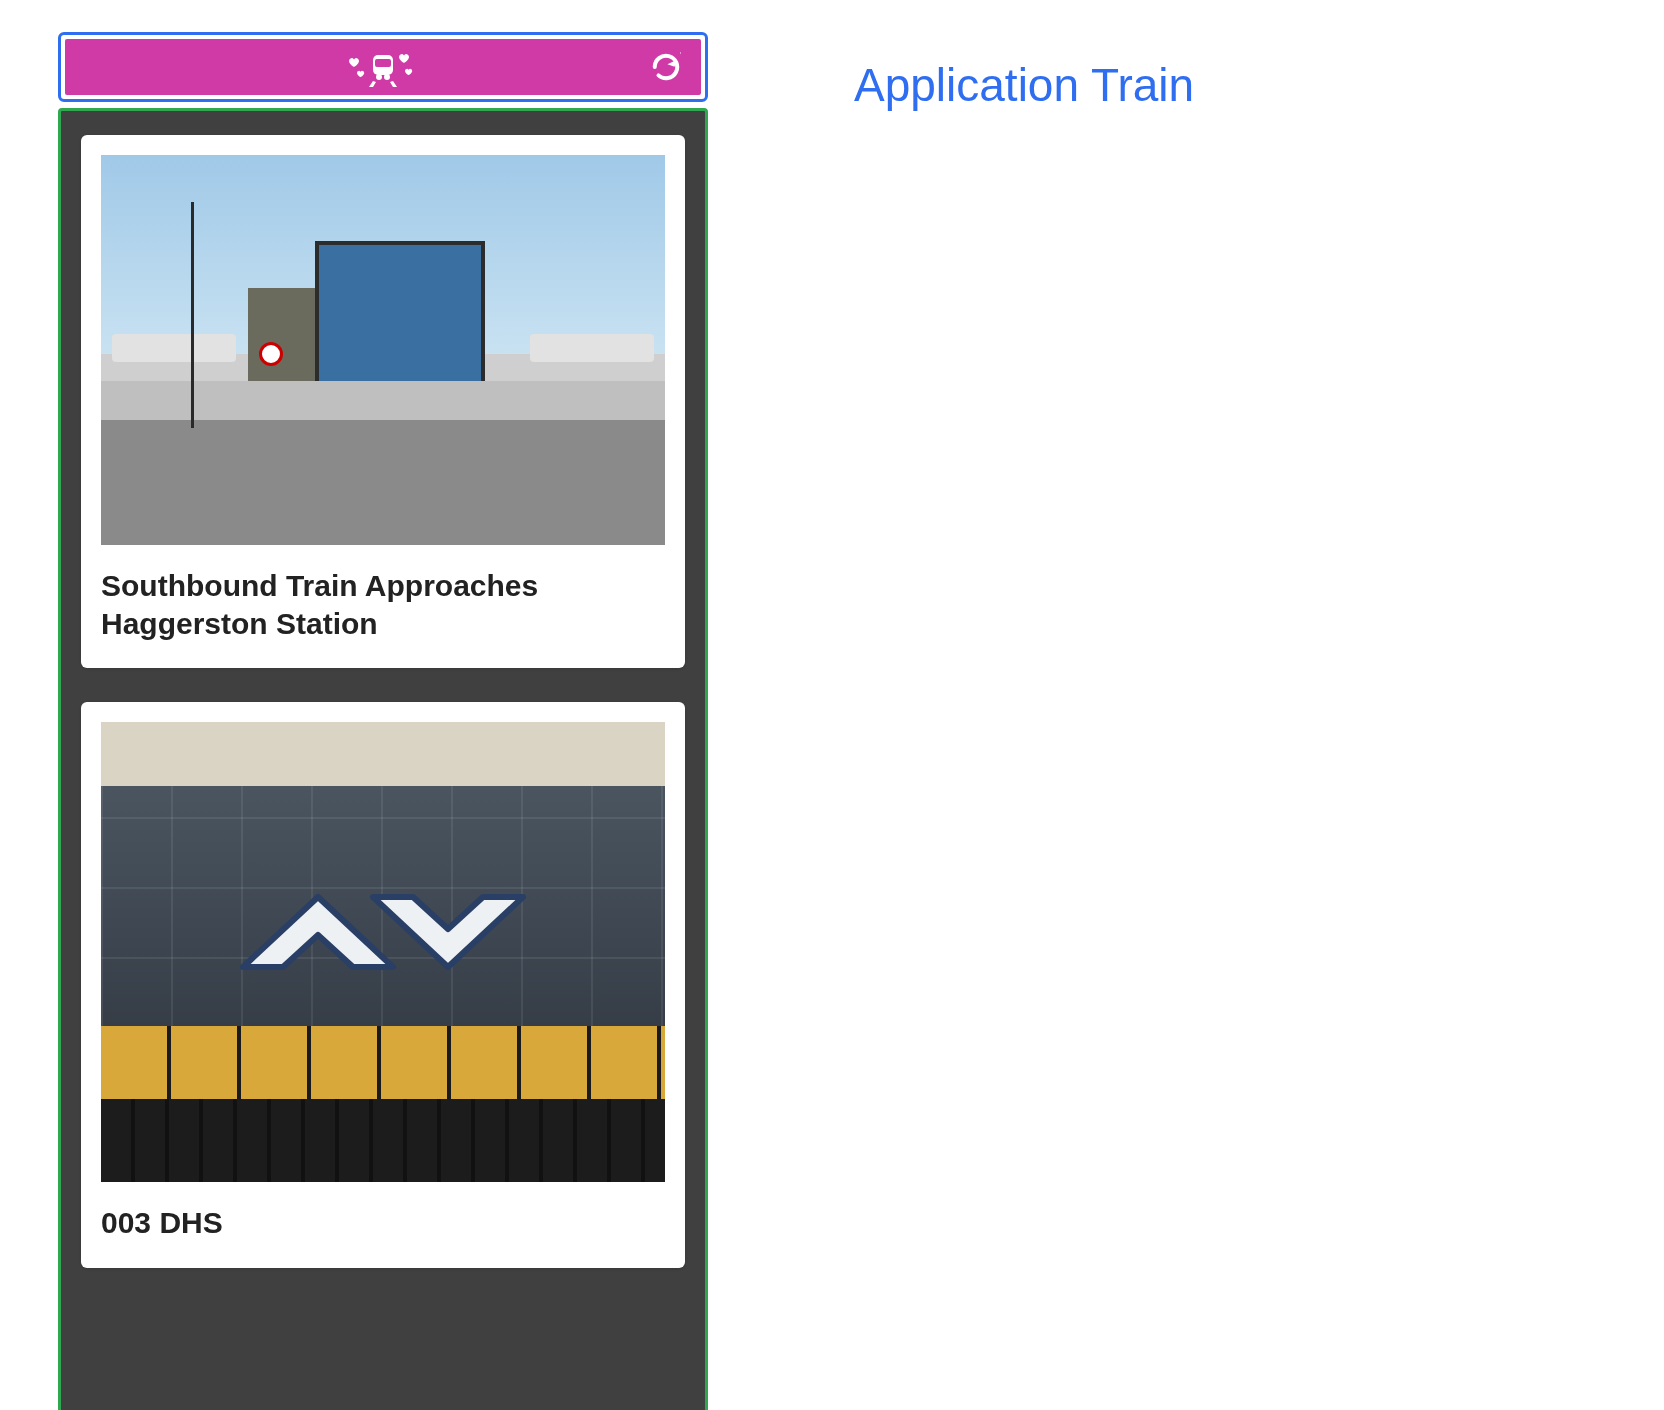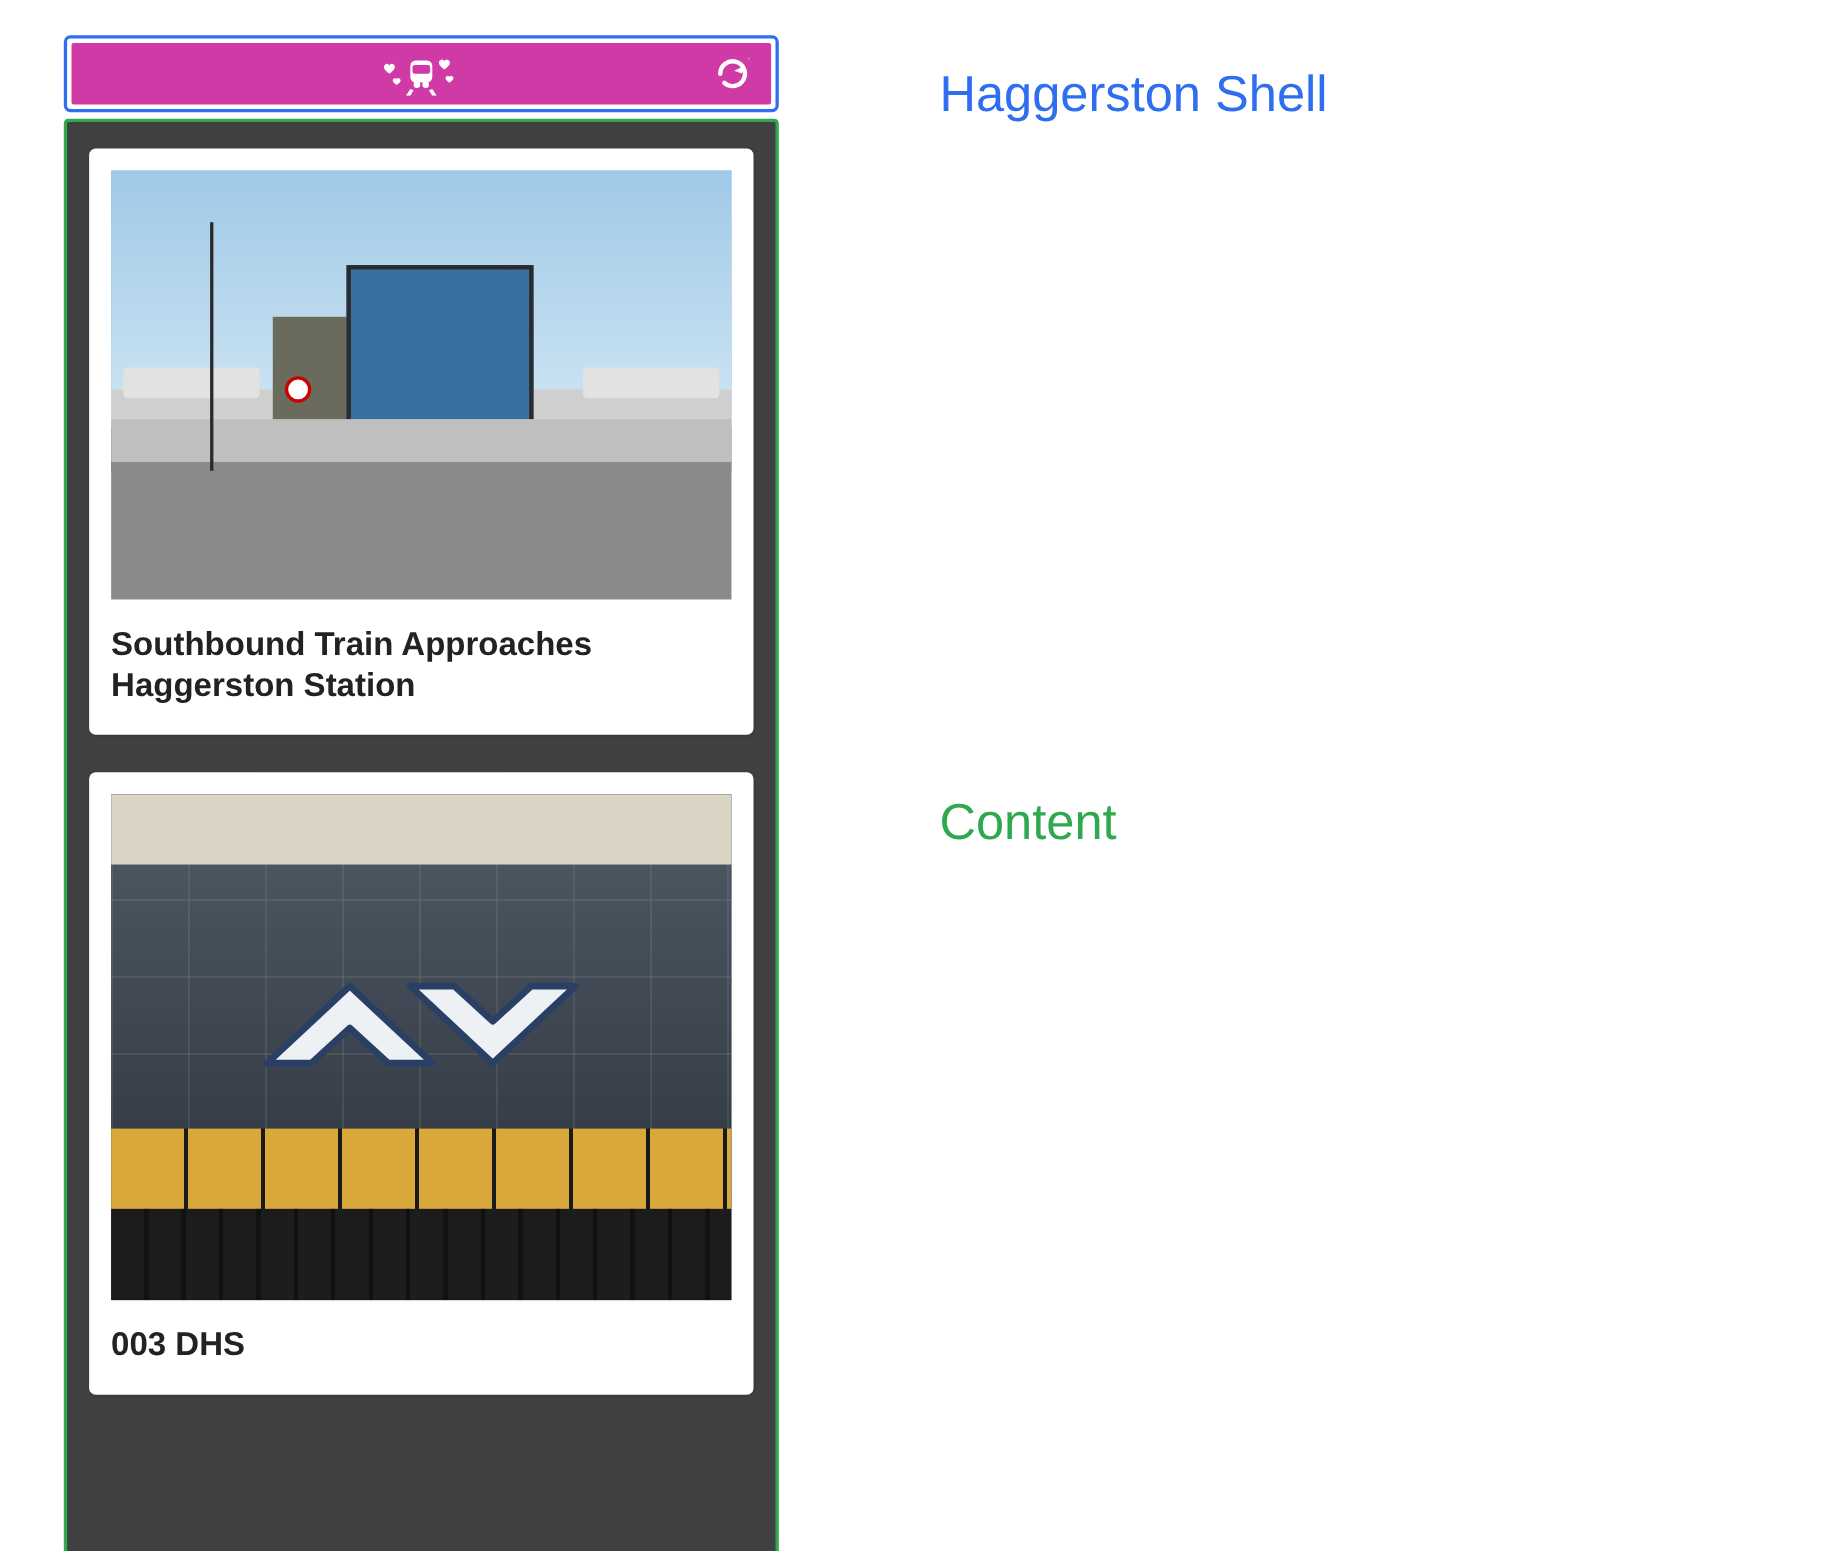--- a/index.html
+++ b/index.html
@@ -215,23 +215,17 @@
         <div class="card-title">003 DHS</div>
       </div>
 
     </div>
   </div>
 
   <div class="callout c-shell" style="left:714px; top:58px;">
     <svg class="callout-line" width="120" height="4">
       <line x1="0" y1="2" x2="120" y2="2" stroke="#2f6ef0" stroke-width="3"></line>
     </svg>
-    <div class="callout-text">Haggerston Shell</div>
+    <div class="callout-text">Application Train</div>
   </div>
 
-  <div class="callout c-content" style="left:714px; top:720px;">
-    <svg class="callout-line" width="120" height="4">
-      <line x1="0" y1="2" x2="120" y2="2" stroke="#2fa84f" stroke-width="3"></line>
-    </svg>
-    <div class="callout-text">Content</div>
-  </div>
 
 </div>
 
 </body></html>

